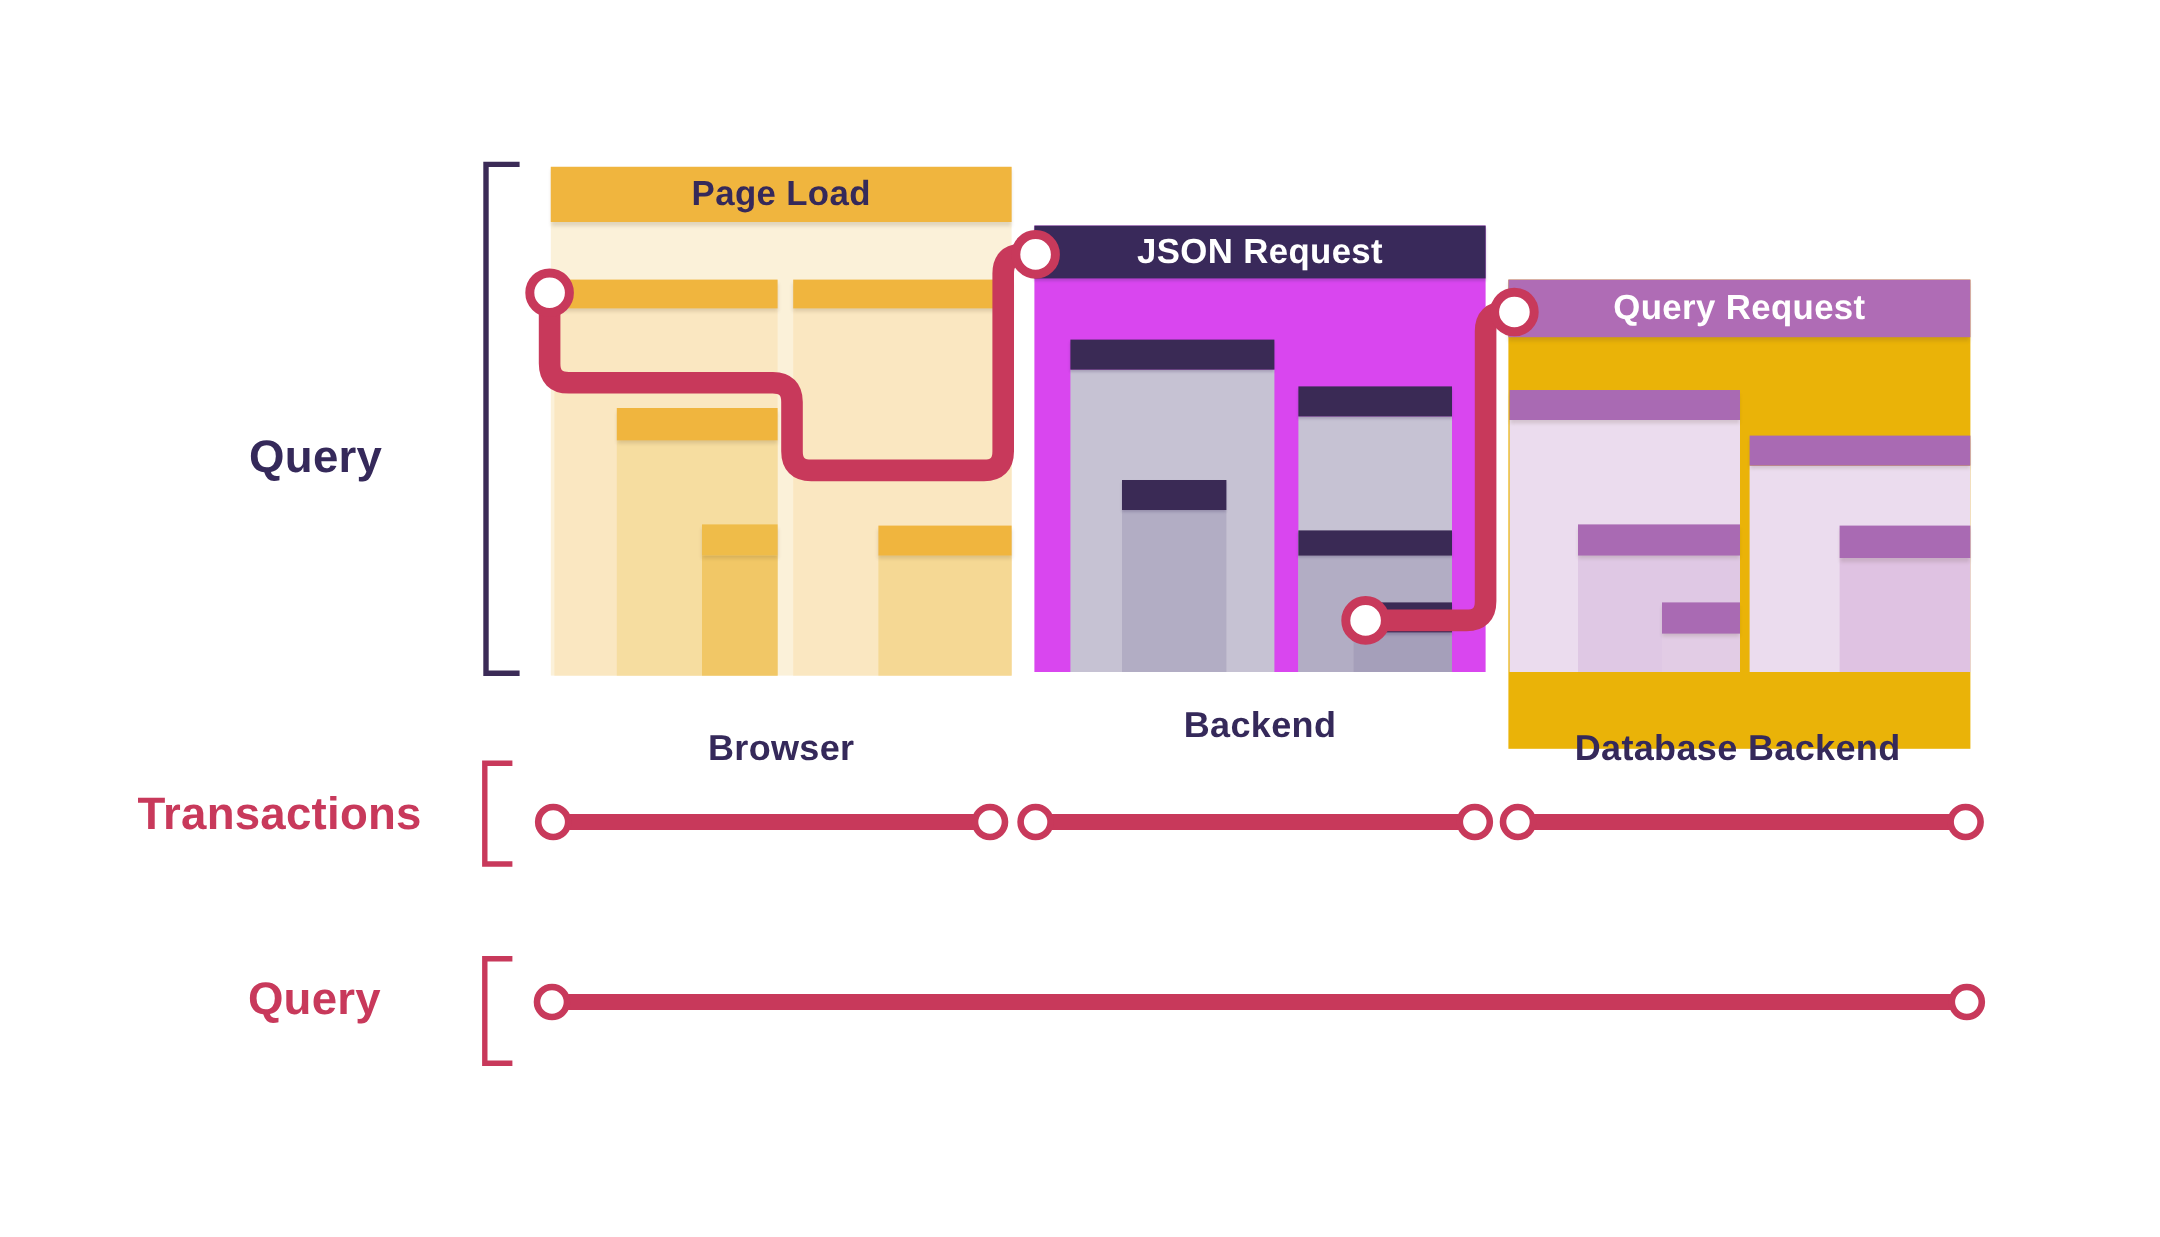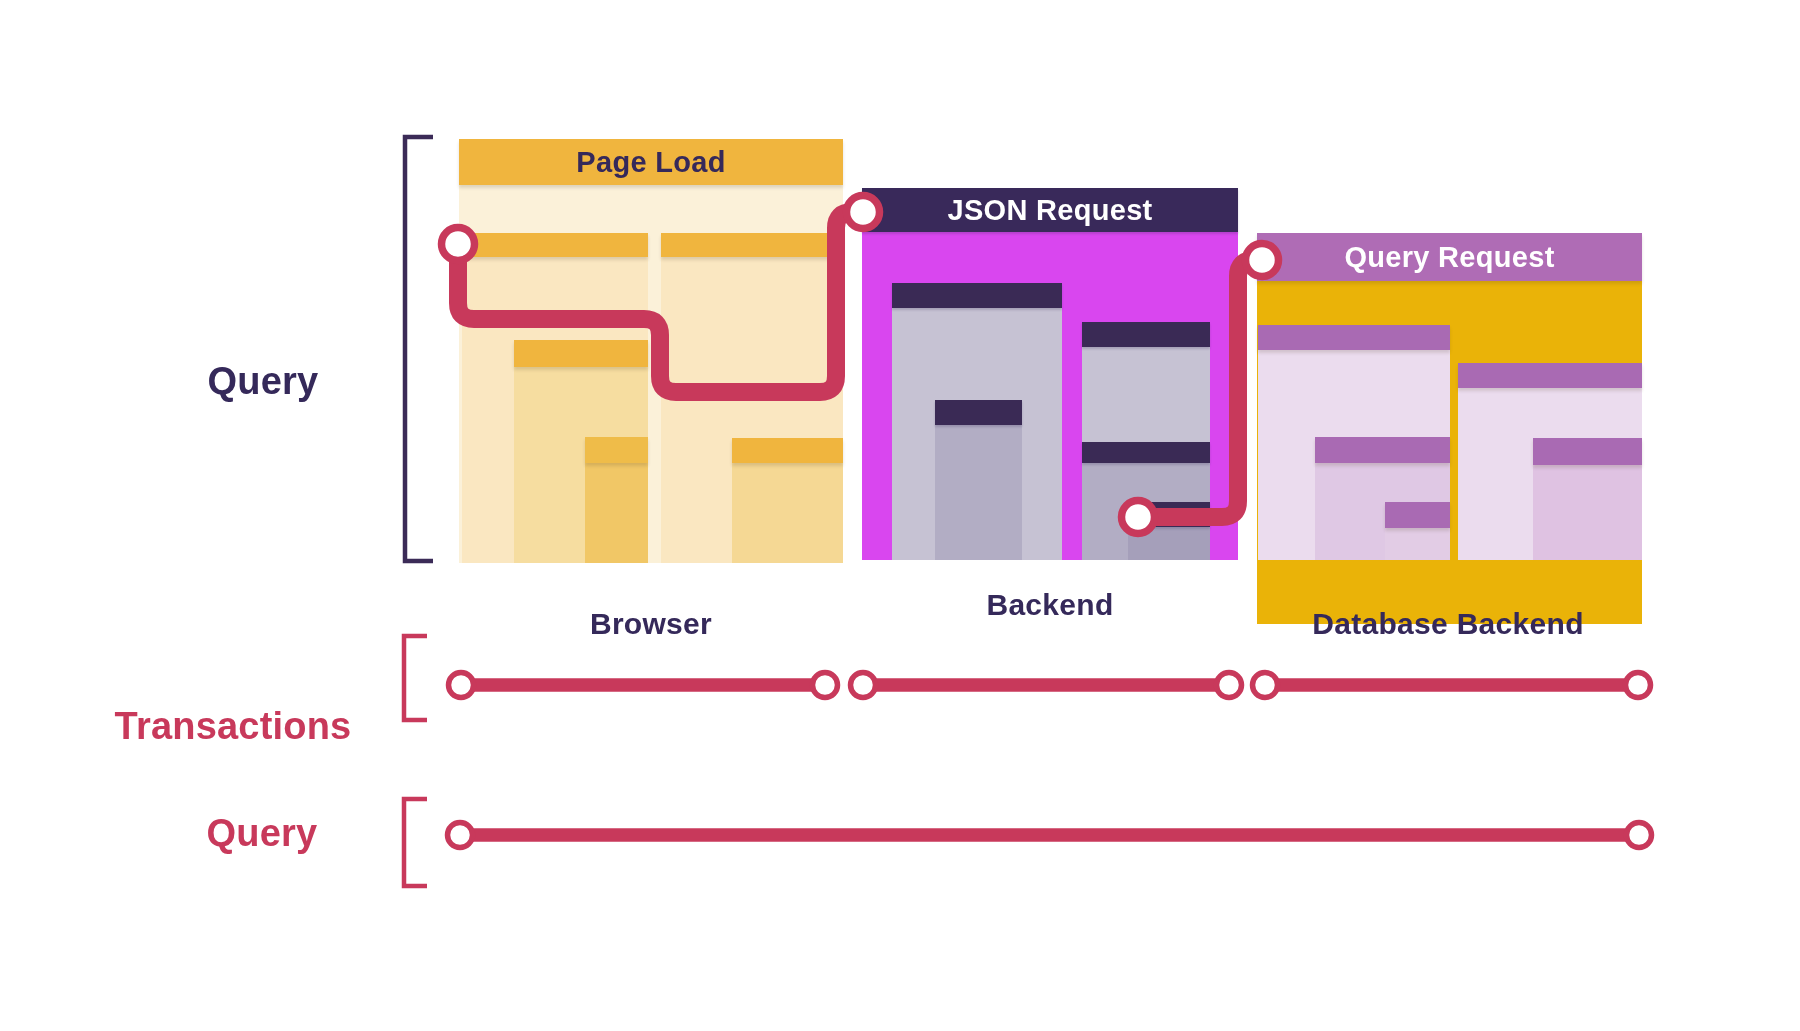--- a/index.html
+++ b/index.html
@@ -30,21 +30,21 @@
     font-weight:bold;font-size:38px;letter-spacing:0.2px;
   }
   .navy-text{color:#35295A;}
   .red-text{color:#C8395B;}
   svg.overlay{position:absolute;left:0;top:0;z-index:10;}
 </style>
 </head>
 <body>
 
 <div class="section-label navy-text" style="left:123px;top:360px;">Query</div>
-<div class="section-label red-text" style="left:93px;top:658px;margin-top:47px;">Transactions</div>
+<div class="section-label red-text" style="left:93px;top:658px;">Transactions</div>
 <div class="section-label red-text" style="left:122px;top:812px;">Query</div>
 
 <div class="panel" style="left:459px;top:139px;width:384px;height:424px;background:#FBF1D9;">
   <div class="bar" style="left:0;top:0;width:384px;height:46px;background:#F0B53E;">
     <span class="panel-title navy-text">Page Load</span>
   </div>
 
   <div class="body-box" style="left:3px;top:118px;width:186px;height:306px;background:#FAE7C1;"></div>
   <div class="bar" style="left:3px;top:94px;width:186px;height:24px;background:#F0B53E;"></div>
   <div class="body-box" style="left:55px;top:228px;width:134px;height:196px;background:#F6DDA0;"></div>

